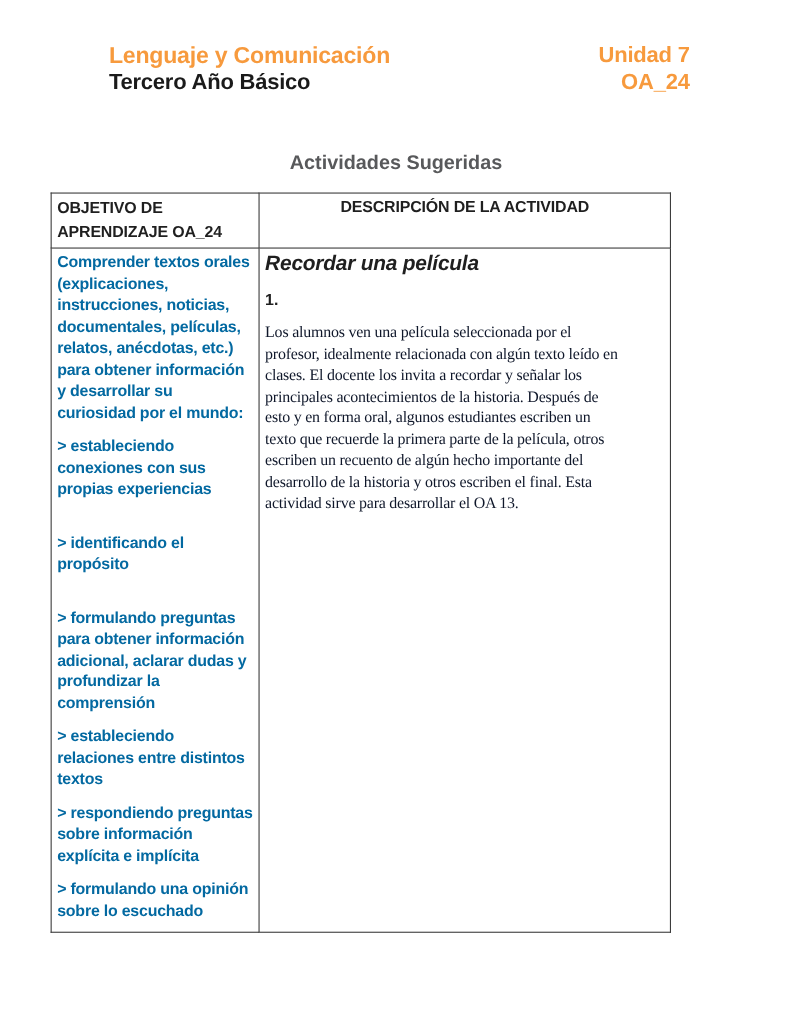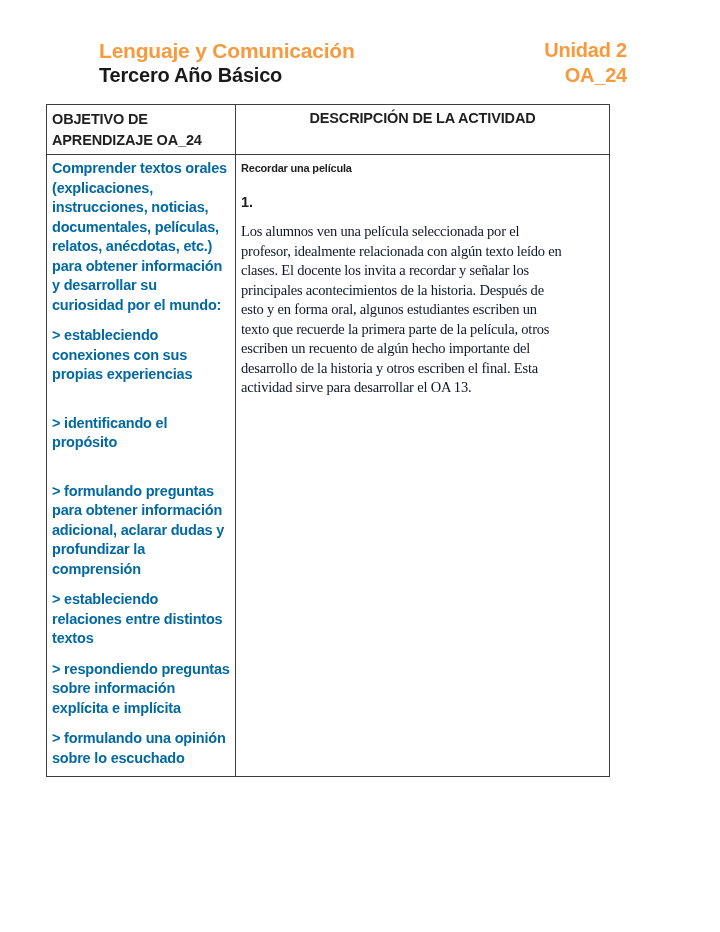--- a/index.html
+++ b/index.html
@@ -98,25 +98,26 @@
     letter-spacing: -0.2px;
     color: #0369a1;
     white-space: pre-line;
     margin: 0 0 11px 0;
   }
   .objective-cell p.gap-xl { margin-bottom: 29px; }
   .objective-cell p:last-child { margin-bottom: 0; }
 
   .description-cell .activity-title {
     font-weight: bold;
-    font-size: 11px;
+    font-size: 19px;
     letter-spacing: -0.2px;
     color: #1f1f1f;
     margin: 0 0 15px 0;
     line-height: 19px;
+    font-style: italic;
   }
   .description-cell .activity-number {
     font-weight: bold;
     font-size: 14.5px;
     color: #1f1f1f;
     margin: 0 0 10px 0;
     line-height: 19px;
   }
   .description-cell .activity-text {
     font-size: 14.5px;
@@ -132,25 +133,26 @@
 <body>
 
 <div class="page">
 
   <header class="doc-header">
     <div class="doc-header-left">
       <div class="subject">Lenguaje y Comunicación</div>
       <div class="grade">Tercero Año Básico</div>
     </div>
     <div class="doc-header-right">
-      <div class="unit">Unidad 2</div>
+      <div class="unit">Unidad 7</div>
       <div class="oa">OA_24</div>
     </div>
   </header>
 
+  <h1 class="section-title">Actividades Sugeridas</h1>
 
   <table class="activities-table">
     <thead>
       <tr>
         <th class="col-objective">OBJETIVO DE
 APRENDIZAJE OA_24</th>
         <th class="col-description">DESCRIPCIÓN DE LA ACTIVIDAD</th>
       </tr>
     </thead>
     <tbody>

